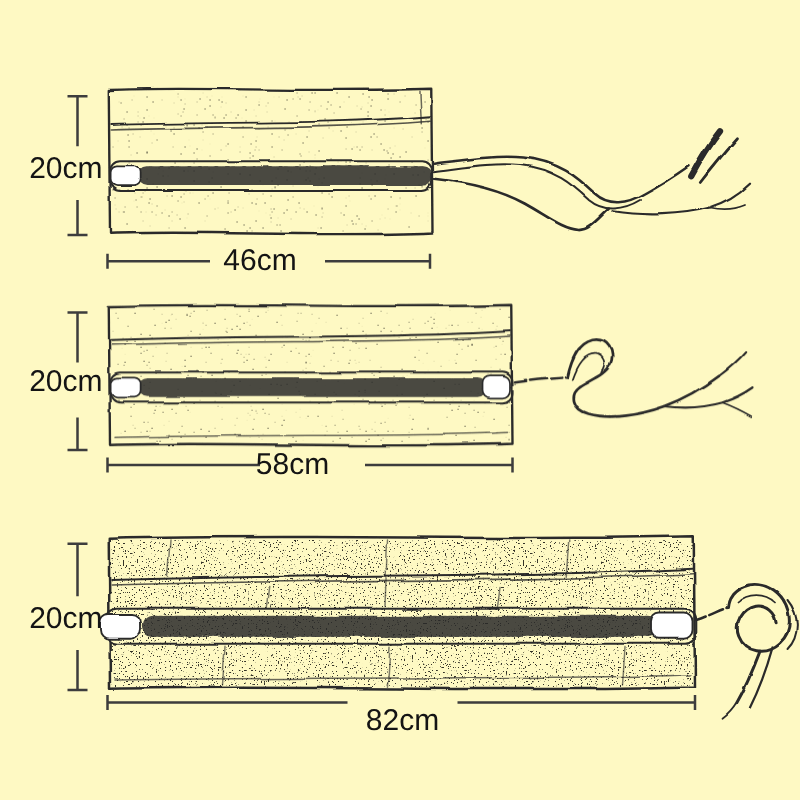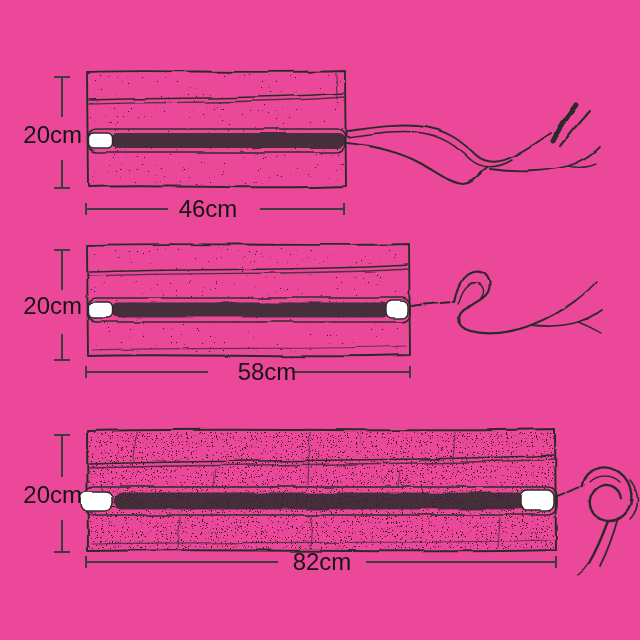--- a/index.html
+++ b/index.html
@@ -1,17 +1,17 @@
 <!DOCTYPE html>
 <html><head>
 <meta charset="utf-8">
 <style>
   html,body{margin:0;padding:0;background:#fff;}
   #canvas{
-    position:relative;width:640px;height:640px;background:#ec4899;
+    position:relative;width:640px;height:640px;background:#fef9c3;
     overflow:hidden;font-family:"Liberation Sans",sans-serif;
   }
   #sketch{position:absolute;left:0;top:0;}
   .dim-label{
     position:absolute;font-size:24px;line-height:26px;color:#141414;
     white-space:nowrap;letter-spacing:0;
   }
   .h-label{transform:translateX(-50%);}
   .v-label{text-align:right;width:74px;}
 </style>
@@ -133,18 +133,18 @@
       <g>
         <path d="M86,556 V568 M86,562 H278 M366,562 H556 M556,556 V568"></path>
       </g>
     </g>
   </svg>
 
   <div class="dim-label v-label" style="left:8px;top:122px;">20cm</div>
   <div class="dim-label h-label" style="left:208px;top:196px;">46cm</div>
 
   <div class="dim-label v-label" style="left:8px;top:293px;">20cm</div>
-  <div class="dim-label h-label" style="left:267px;top:359px;">58cm</div>
+  <div class="dim-label h-label" style="left:234px;top:359px;">58cm</div>
 
   <div class="dim-label v-label" style="left:8px;top:482px;">20cm</div>
-  <div class="dim-label h-label" style="left:322px;top:549px;">82cm</div>
+  <div class="dim-label h-label" style="left:322px;top:564px;">82cm</div>
 
 </div>
 
 </body></html>

